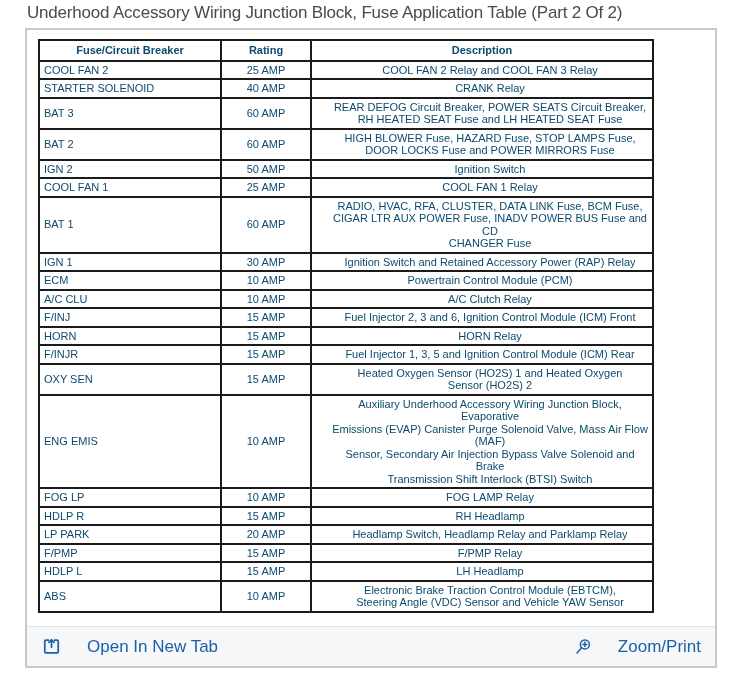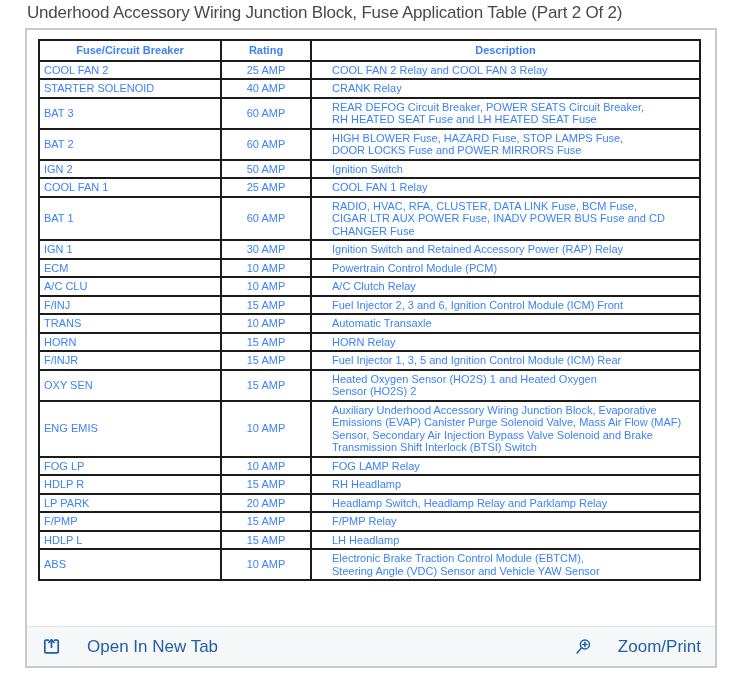--- a/index.html
+++ b/index.html
@@ -32,42 +32,42 @@
   }
 
   .doc-area {
     flex: 1;
     padding: 9px 11px 0 11px;
     overflow: hidden;
     background: #ffffff;
   }
 
   table.fuse-table {
-    width: 663px;
+    width: 616px;
     border-collapse: collapse;
     background: #ffffff;
-    color: #3b82f6;
+    color: #0c4a6e;
   }
   table.fuse-table th,
   table.fuse-table td {
     border: 2px solid #1b1b1b;
     font-size: 11px;
     line-height: 12.5px;
     padding: 2px 4px;
     vertical-align: middle;
   }
   table.fuse-table th {
     font-weight: bold;
     text-align: center;
     padding: 3px 4px;
   }
   table.fuse-table td.col-fuse   { width: 182px; text-align: left; }
   table.fuse-table td.col-rating { width: 90px;  text-align: center; }
   table.fuse-table td.col-desc   {
-    text-align: left;
+    text-align: center;
     padding-left: 20px;
     white-space: pre-line;
   }
 
   .footer-bar {
     height: 40px;
     background: #f6f7f9;
     border-top: 1px solid #e2e5e8;
     display: flex;
     align-items: center;
@@ -156,25 +156,20 @@
             </tr>
             <tr>
               <td class="col-fuse">A/C CLU</td>
               <td class="col-rating">10 AMP</td>
               <td class="col-desc">A/C Clutch Relay</td>
             </tr>
             <tr>
               <td class="col-fuse">F/INJ</td>
               <td class="col-rating">15 AMP</td>
               <td class="col-desc">Fuel Injector 2, 3 and 6, Ignition Control Module (ICM) Front</td>
-            </tr>
-            <tr>
-              <td class="col-fuse">TRANS</td>
-              <td class="col-rating">10 AMP</td>
-              <td class="col-desc">Automatic Transaxle</td>
             </tr>
             <tr>
               <td class="col-fuse">HORN</td>
               <td class="col-rating">15 AMP</td>
               <td class="col-desc">HORN Relay</td>
             </tr>
             <tr>
               <td class="col-fuse">F/INJR</td>
               <td class="col-rating">15 AMP</td>
               <td class="col-desc">Fuel Injector 1, 3, 5 and Ignition Control Module (ICM) Rear</td>

